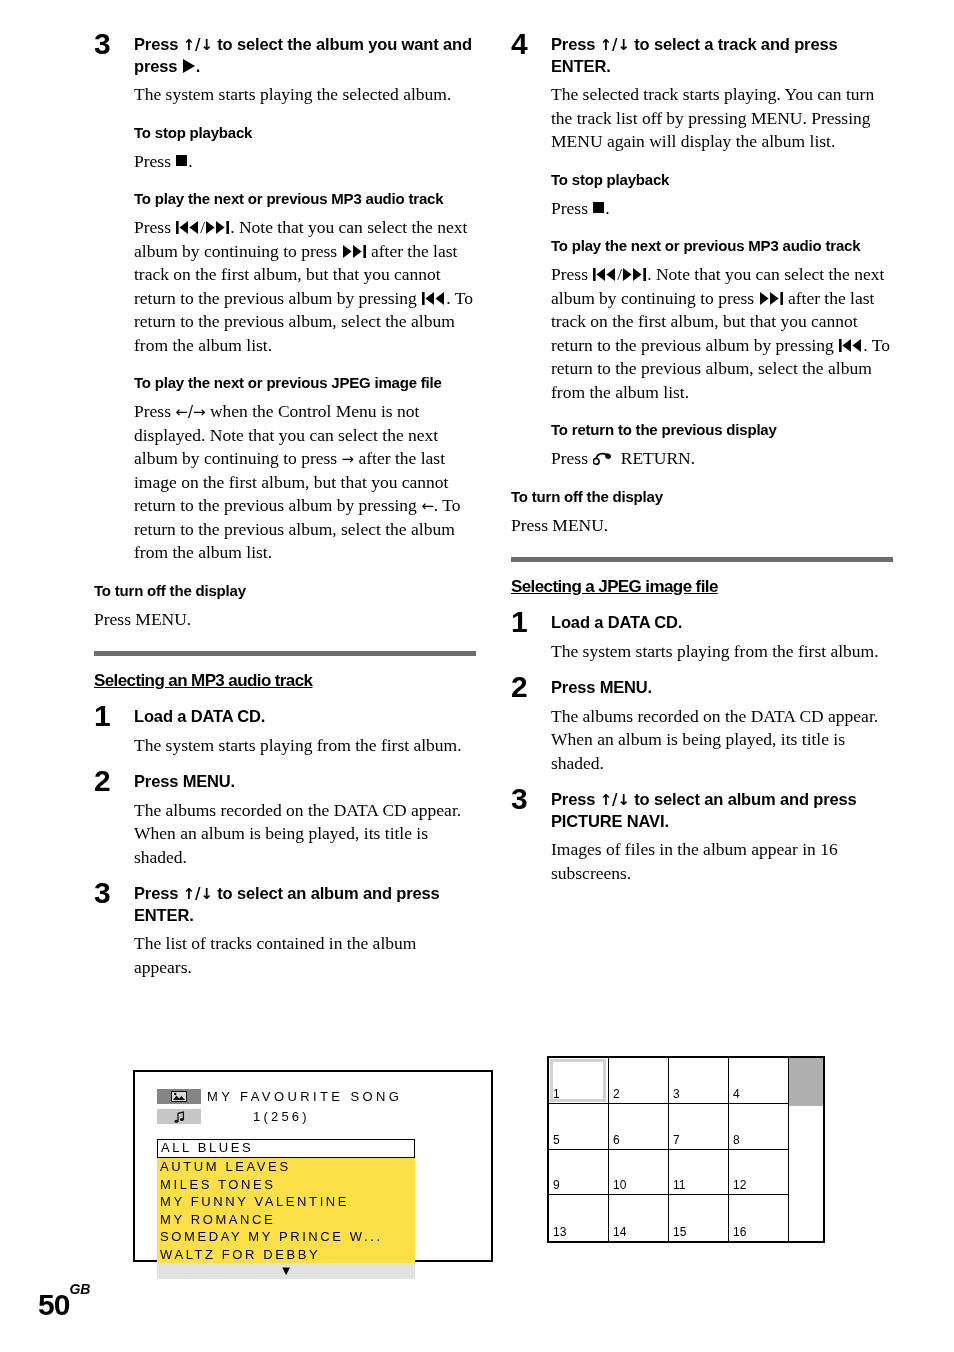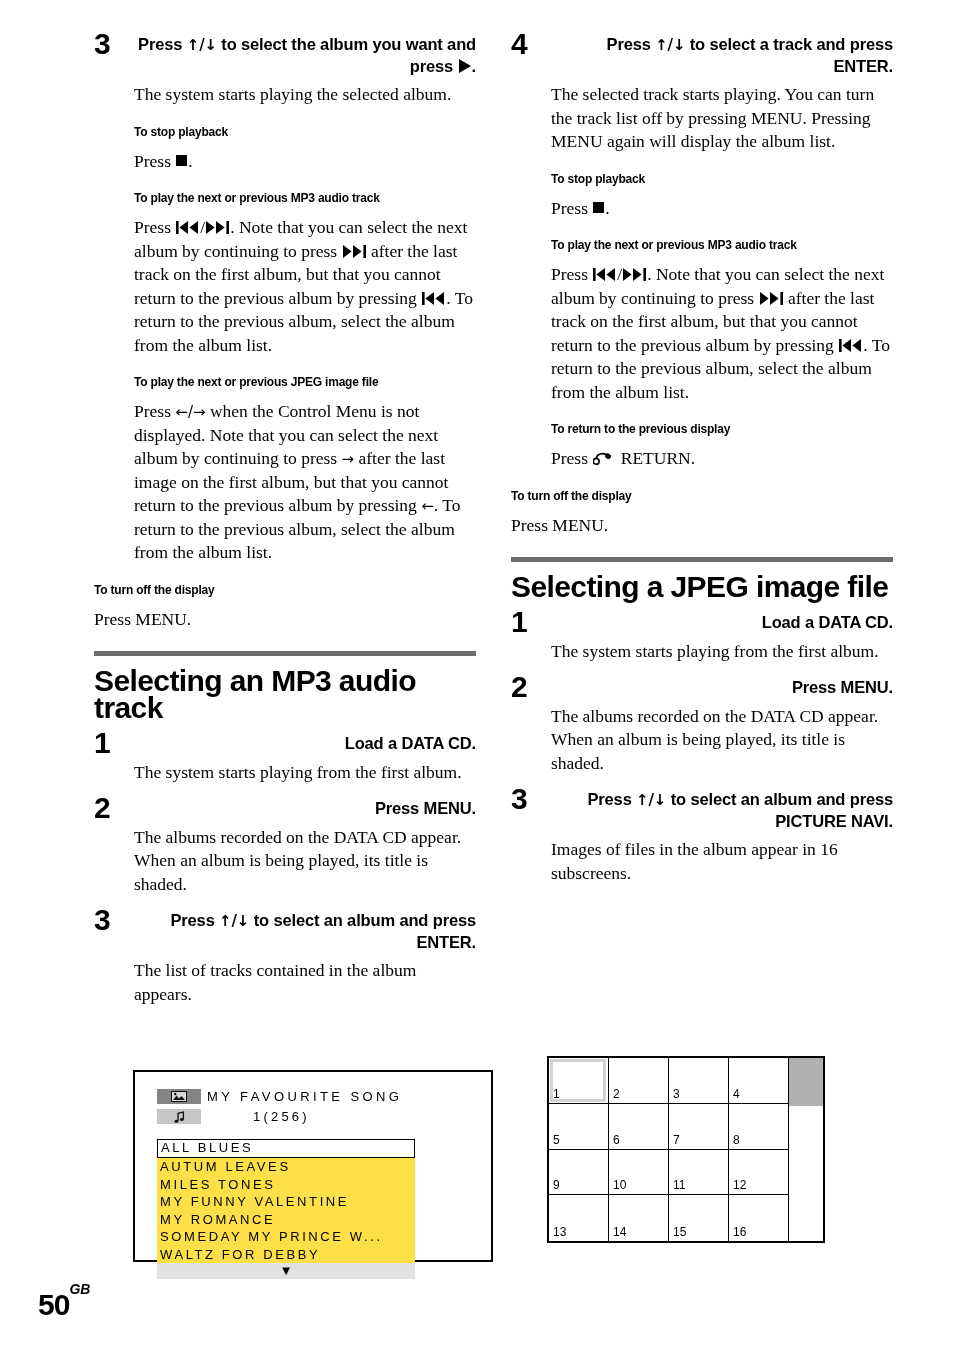--- a/index.html
+++ b/index.html
@@ -48,55 +48,55 @@
     line-height: 34px;
     letter-spacing: -0.5px;
   }
   .step-title {
     font-family: "Liberation Sans", "DejaVu Sans", sans-serif;
     font-weight: bold;
     font-size: 16.5px;
     line-height: 21.5px;
     letter-spacing: -0.15px;
     margin: 0 0 6px 0;
-    text-align: right;
   }
   .body-text {
     font-family: "Liberation Serif", "DejaVu Serif", serif;
     font-size: 17.5px;
     line-height: 23.5px;
     margin: 0 0 14px 0;
   }
 
   
   .subhead {
     font-family: "Liberation Sans", "DejaVu Sans", sans-serif;
     font-weight: bold;
-    font-size: 12px;
+    font-size: 15px;
     line-height: 23px;
     letter-spacing: -0.2px;
     margin: 14px 0 6px 0;
   }
 
   
   .section {
     margin-top: 20px;
   }
   .section-rule {
     height: 5px;
     background: #6d6d6d;
     margin-bottom: 11px;
   }
   .section-title {
     font-family: "Liberation Sans", "DejaVu Sans", sans-serif;
     font-weight: bold;
-    font-size: 30px;
+    font-size: 17px;
     line-height: 27px;
     letter-spacing: -0.6px;
     margin: 0 0 12px 0;
+    text-decoration: underline;
   }
 
   
   .gl {
     display: inline-block;
     vertical-align: baseline;
     position: relative;
   }
   .gl-stop {
     width: 11px; height: 11px;

